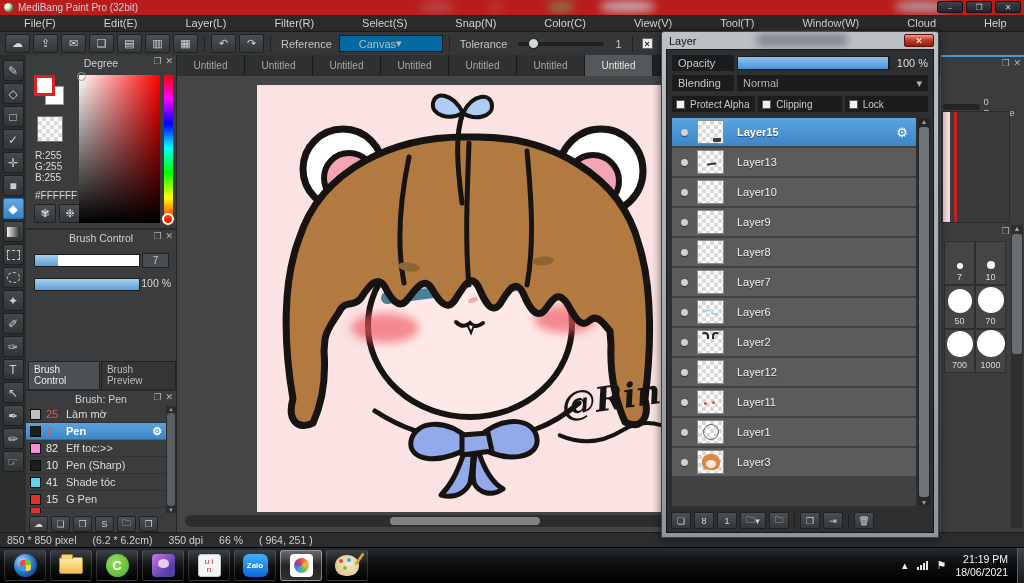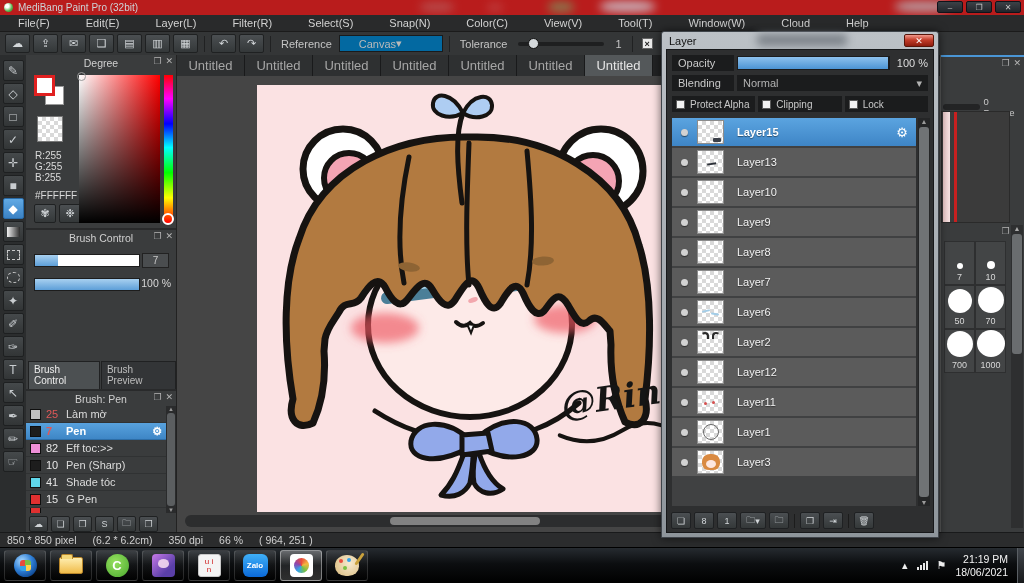--- a/index.html
+++ b/index.html
@@ -9,21 +9,21 @@
 
 .titlebar{position:absolute;top:0;left:0;right:0;height:15px;background:#b91c1c;display:flex;align-items:center;gap:5px;padding-left:4px;z-index:3}
 .appicon{width:9px;height:9px;border-radius:50%;background:radial-gradient(circle at 35% 35%,#fff 20%,#54b84e 60%,#2d7a2d)}
 .title{color:#cdd2d6;font-size:10px}
 .cblur{position:absolute;filter:blur(5px);border-radius:40%;opacity:.75;pointer-events:none}
 .wbtns{position:absolute;right:3px;top:1px;display:flex;gap:3px}
 .wbtn{width:26px;height:12px;display:flex;align-items:center;justify-content:center;color:#c9c9c9;font-size:8px;background:linear-gradient(#3c4147,#22262b);border:1px solid #10131a;border-radius:2px}
 
 
 .menubar{position:absolute;top:15px;left:0;right:0;height:17px;background:#292a2b;border-bottom:1px solid #1b1b1b;display:flex;align-items:center;z-index:3}
-.mitem{padding:0 18px;color:#d2d2d2}
+.mitem{padding:0 24px;color:#d2d2d2}
 
 
 .toolbar{position:absolute;top:32px;left:0;right:0;height:23px;background:#343637;display:flex;align-items:center;gap:3px;padding-left:5px;z-index:3}
 .tbtn{width:25px;height:19px;background:linear-gradient(#4b4f52,#343839);border:1px solid #1f2122;border-radius:2px;color:#d3d7da;font-size:11px;display:flex;align-items:center;justify-content:center}
 .tsep{width:1px;height:16px;background:#202122;margin:0 3px}
 .tlabel{color:#c5c5c5;margin:0 4px}
 .tdrop{width:104px;height:17px;background:#0369a1;border:1px solid #1a1b1c;color:#b9b9b9;display:flex;align-items:center;padding:0 19px}
 .tslider{width:86px;height:4px;background:#1e1f20;border-radius:2px;position:relative;margin:0 4px}
 .tknob{position:absolute;left:10px;top:-4px;width:11px;height:11px;border-radius:50%;background:#d4d8db;border:1px solid #111}
 .tcheck{width:11px;height:11px;background:#ececec;border:1px solid #666;color:#222;font-size:9px;font-weight:bold;display:flex;align-items:center;justify-content:center;margin:0 3px}
@@ -84,21 +84,21 @@
 .bgear{position:absolute;right:4px;color:#fff;font-size:11px}
 .bscroll{position:absolute;right:0;top:0;bottom:0;width:10px;background:#2a2b2c;display:flex;flex-direction:column;justify-content:space-between;align-items:center;font-size:6px;color:#999}
 .bscroll i{font-style:normal}
 .bsthumb{width:8px;flex:1;margin:1px 0;background:#5b5e60;border-radius:3px}
 .bbar{display:flex;gap:3px;padding:3px 0 0 3px}
 .sbtn{width:19px;height:16px;background:linear-gradient(#4b4f52,#343839);border:1px solid #1f2122;border-radius:2px;color:#cfd3d6;display:flex;align-items:center;justify-content:center;font-size:9px}
 
 
 .canvasregion{position:absolute;left:177px;top:0;right:0;bottom:0;background:#454545}
 .tabbar{position:absolute;top:0;left:0;right:84px;height:21px;background:#222324;display:flex}
-.tab{width:68px;height:21px;background:#2e3031;border-right:1px solid #191a1b;color:#a6a6a6;display:flex;align-items:center;justify-content:center;font-size:13px}
+.tab{width:68px;height:21px;background:#2e3031;border-right:1px solid #191a1b;color:#a6a6a6;display:flex;align-items:center;justify-content:center;font-size:10px}
 .tab.on{background:#54585a;color:#e4e4e4}
 .canvas{position:absolute;left:80px;top:30px;width:424px;height:427px;background:#fbe2e3}
 .hscroll{position:absolute;left:8px;width:560px;top:460px;height:12px;background:#2c2d2e;border-radius:6px}
 .hthumb{position:absolute;left:205px;top:2px;width:150px;height:8px;background:#828282;border-radius:4px}
 
 
 .rightdock{position:absolute;right:0;top:0;width:84px;bottom:0;background:#3a3c3d;border-left:1px solid #58595a}
 .dhead{height:14px;border-top:2px solid #4a96d6;position:relative}
 .dslrow{position:absolute;top:41px;left:2px;right:2px;display:flex;align-items:center;gap:3px;color:#c9c9c9;font-size:9.5px}
 .dtrack{width:38px;height:6px;background:#232425;border-radius:3px}

